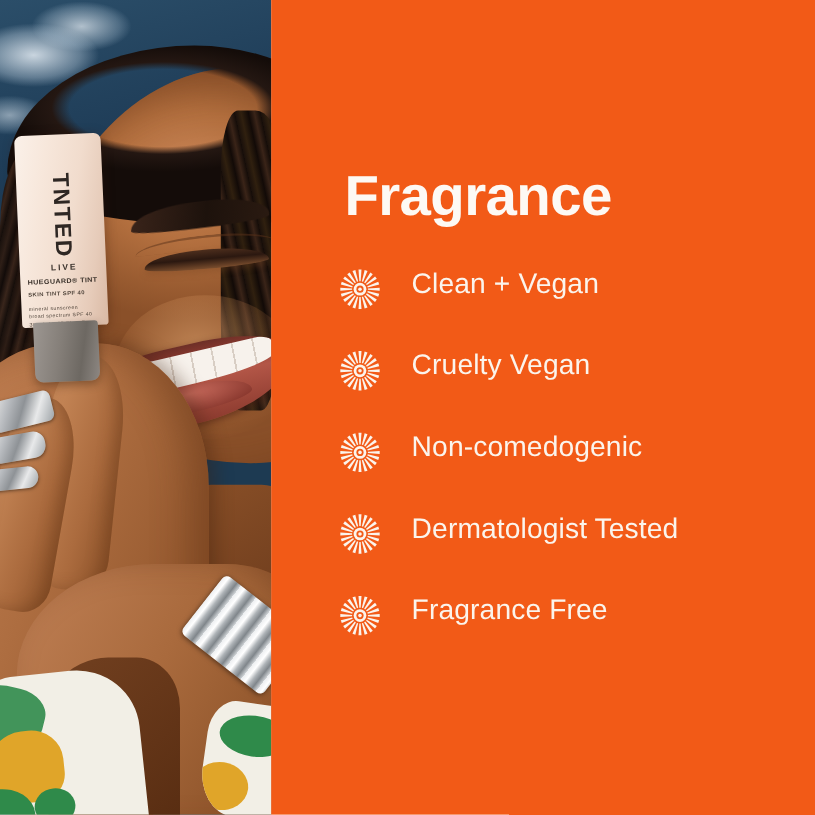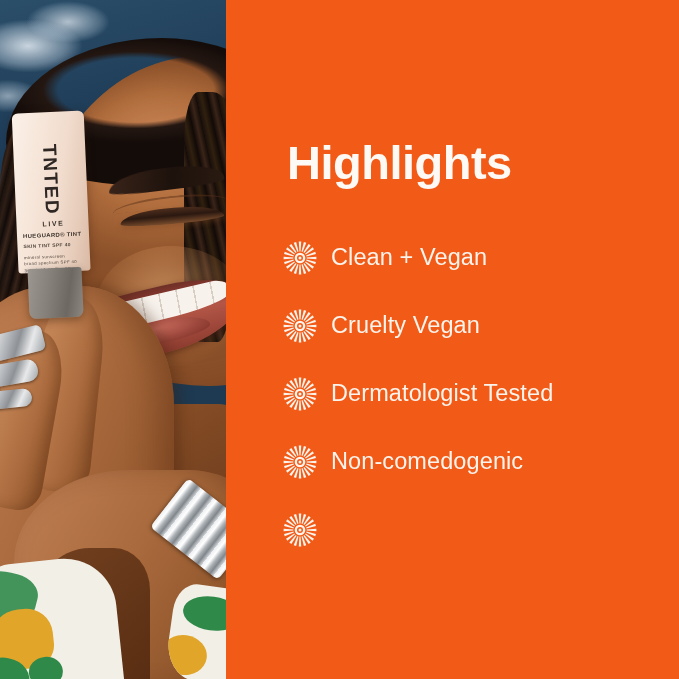--- a/index.html
+++ b/index.html
@@ -255,22 +255,22 @@
     line-height:1;
   }
   .list {
     position:absolute;
     left:57px; top:224px;
     width:380px;
     list-style:none;
   }
   .list-item {
     display:flex;
-    align-items:center;
     height:68px;
+    gap:12px;
   }
   .burst {
     flex:0 0 34px;
     width:34px; height:34px;
     position:relative;
     margin-right:14px;
   }
   .burst svg { display:block; width:34px; height:34px; }
   .item-label {
     font-size:23.5px;
@@ -337,21 +337,21 @@
         <div class="tube-line tl2">SKIN TINT SPF 40</div>
         <div class="tube-line tl3">mineral sunscreen</div>
         <div class="tube-line tl4">broad spectrum SPF 40</div>
         <div class="tube-line tl5">30 mL / 1.05 FL. OZ.</div>
       </div>
       <div class="tube-cap"></div>
     </div>
   </div>
 
   <div class="info-panel">
-    <h1 class="title">Highlights</h1>
+    <h1 class="title">Fragrance</h1>
 
     <ul class="list">
       <li class="list-item">
         <span class="burst">
             <svg viewBox="0 0 34 34">
               <path d="M17.55 10.40 L18.25 0.60 L15.75 0.60 L16.45 10.40 Z" fill="#fbf4ec"></path>
               <path d="M19.56 10.89 L23.26 1.79 L20.88 1.02 L18.52 10.55 Z" fill="#fbf4ec"></path>
               <path d="M21.32 11.98 L27.65 4.47 L25.63 3.00 L20.43 11.34 Z" fill="#fbf4ec"></path>
               <path d="M22.66 13.57 L31.00 8.37 L29.53 6.35 L22.02 12.68 Z" fill="#fbf4ec"></path>
               <path d="M23.45 15.48 L32.98 13.12 L32.21 10.74 L23.11 14.44 Z" fill="#fbf4ec"></path>
@@ -428,20 +428,50 @@
               <path d="M10.40 16.45 L0.60 15.75 L0.60 18.25 L10.40 17.55 Z" fill="#fbf4ec"></path>
               <path d="M10.89 14.44 L1.79 10.74 L1.02 13.12 L10.55 15.48 Z" fill="#fbf4ec"></path>
               <path d="M11.98 12.68 L4.47 6.35 L3.00 8.37 L11.34 13.57 Z" fill="#fbf4ec"></path>
               <path d="M13.57 11.34 L8.37 3.00 L6.35 4.47 L12.68 11.98 Z" fill="#fbf4ec"></path>
               <path d="M15.48 10.55 L13.12 1.02 L10.74 1.79 L14.44 10.89 Z" fill="#fbf4ec"></path>
               <circle cx="17" cy="17" r="5.3" fill="#fbf4ec"></circle>
               <circle cx="17" cy="17" r="3" fill="#f25a17"></circle>
               <circle cx="17" cy="17" r="1.5" fill="#fbf4ec"></circle>
             </svg>
           </span>
+        <span class="item-label">Non-comedogenic</span>
+      </li>
+      <li class="list-item">
+        <span class="burst">
+            <svg viewBox="0 0 34 34">
+              <path d="M17.55 10.40 L18.25 0.60 L15.75 0.60 L16.45 10.40 Z" fill="#fbf4ec"></path>
+              <path d="M19.56 10.89 L23.26 1.79 L20.88 1.02 L18.52 10.55 Z" fill="#fbf4ec"></path>
+              <path d="M21.32 11.98 L27.65 4.47 L25.63 3.00 L20.43 11.34 Z" fill="#fbf4ec"></path>
+              <path d="M22.66 13.57 L31.00 8.37 L29.53 6.35 L22.02 12.68 Z" fill="#fbf4ec"></path>
+              <path d="M23.45 15.48 L32.98 13.12 L32.21 10.74 L23.11 14.44 Z" fill="#fbf4ec"></path>
+              <path d="M23.60 17.55 L33.40 18.25 L33.40 15.75 L23.60 16.45 Z" fill="#fbf4ec"></path>
+              <path d="M23.11 19.56 L32.21 23.26 L32.98 20.88 L23.45 18.52 Z" fill="#fbf4ec"></path>
+              <path d="M22.02 21.32 L29.53 27.65 L31.00 25.63 L22.66 20.43 Z" fill="#fbf4ec"></path>
+              <path d="M20.43 22.66 L25.63 31.00 L27.65 29.53 L21.32 22.02 Z" fill="#fbf4ec"></path>
+              <path d="M18.52 23.45 L20.88 32.98 L23.26 32.21 L19.56 23.11 Z" fill="#fbf4ec"></path>
+              <path d="M16.45 23.60 L15.75 33.40 L18.25 33.40 L17.55 23.60 Z" fill="#fbf4ec"></path>
+              <path d="M14.44 23.11 L10.74 32.21 L13.12 32.98 L15.48 23.45 Z" fill="#fbf4ec"></path>
+              <path d="M12.68 22.02 L6.35 29.53 L8.37 31.00 L13.57 22.66 Z" fill="#fbf4ec"></path>
+              <path d="M11.34 20.43 L3.00 25.63 L4.47 27.65 L11.98 21.32 Z" fill="#fbf4ec"></path>
+              <path d="M10.55 18.52 L1.02 20.88 L1.79 23.26 L10.89 19.56 Z" fill="#fbf4ec"></path>
+              <path d="M10.40 16.45 L0.60 15.75 L0.60 18.25 L10.40 17.55 Z" fill="#fbf4ec"></path>
+              <path d="M10.89 14.44 L1.79 10.74 L1.02 13.12 L10.55 15.48 Z" fill="#fbf4ec"></path>
+              <path d="M11.98 12.68 L4.47 6.35 L3.00 8.37 L11.34 13.57 Z" fill="#fbf4ec"></path>
+              <path d="M13.57 11.34 L8.37 3.00 L6.35 4.47 L12.68 11.98 Z" fill="#fbf4ec"></path>
+              <path d="M15.48 10.55 L13.12 1.02 L10.74 1.79 L14.44 10.89 Z" fill="#fbf4ec"></path>
+              <circle cx="17" cy="17" r="5.3" fill="#fbf4ec"></circle>
+              <circle cx="17" cy="17" r="3" fill="#f25a17"></circle>
+              <circle cx="17" cy="17" r="1.5" fill="#fbf4ec"></circle>
+            </svg>
+          </span>
         <span class="item-label">Dermatologist Tested</span>
       </li>
       <li class="list-item">
         <span class="burst">
             <svg viewBox="0 0 34 34">
               <path d="M17.55 10.40 L18.25 0.60 L15.75 0.60 L16.45 10.40 Z" fill="#fbf4ec"></path>
               <path d="M19.56 10.89 L23.26 1.79 L20.88 1.02 L18.52 10.55 Z" fill="#fbf4ec"></path>
               <path d="M21.32 11.98 L27.65 4.47 L25.63 3.00 L20.43 11.34 Z" fill="#fbf4ec"></path>
               <path d="M22.66 13.57 L31.00 8.37 L29.53 6.35 L22.02 12.68 Z" fill="#fbf4ec"></path>
               <path d="M23.45 15.48 L32.98 13.12 L32.21 10.74 L23.11 14.44 Z" fill="#fbf4ec"></path>
@@ -458,46 +488,17 @@
               <path d="M10.40 16.45 L0.60 15.75 L0.60 18.25 L10.40 17.55 Z" fill="#fbf4ec"></path>
               <path d="M10.89 14.44 L1.79 10.74 L1.02 13.12 L10.55 15.48 Z" fill="#fbf4ec"></path>
               <path d="M11.98 12.68 L4.47 6.35 L3.00 8.37 L11.34 13.57 Z" fill="#fbf4ec"></path>
               <path d="M13.57 11.34 L8.37 3.00 L6.35 4.47 L12.68 11.98 Z" fill="#fbf4ec"></path>
               <path d="M15.48 10.55 L13.12 1.02 L10.74 1.79 L14.44 10.89 Z" fill="#fbf4ec"></path>
               <circle cx="17" cy="17" r="5.3" fill="#fbf4ec"></circle>
               <circle cx="17" cy="17" r="3" fill="#f25a17"></circle>
               <circle cx="17" cy="17" r="1.5" fill="#fbf4ec"></circle>
             </svg>
           </span>
-        <span class="item-label">Non-comedogenic</span>
-      </li>
-      <li class="list-item">
-        <span class="burst">
-            <svg viewBox="0 0 34 34">
-              <path d="M17.55 10.40 L18.25 0.60 L15.75 0.60 L16.45 10.40 Z" fill="#fbf4ec"></path>
-              <path d="M19.56 10.89 L23.26 1.79 L20.88 1.02 L18.52 10.55 Z" fill="#fbf4ec"></path>
-              <path d="M21.32 11.98 L27.65 4.47 L25.63 3.00 L20.43 11.34 Z" fill="#fbf4ec"></path>
-              <path d="M22.66 13.57 L31.00 8.37 L29.53 6.35 L22.02 12.68 Z" fill="#fbf4ec"></path>
-              <path d="M23.45 15.48 L32.98 13.12 L32.21 10.74 L23.11 14.44 Z" fill="#fbf4ec"></path>
-              <path d="M23.60 17.55 L33.40 18.25 L33.40 15.75 L23.60 16.45 Z" fill="#fbf4ec"></path>
-              <path d="M23.11 19.56 L32.21 23.26 L32.98 20.88 L23.45 18.52 Z" fill="#fbf4ec"></path>
-              <path d="M22.02 21.32 L29.53 27.65 L31.00 25.63 L22.66 20.43 Z" fill="#fbf4ec"></path>
-              <path d="M20.43 22.66 L25.63 31.00 L27.65 29.53 L21.32 22.02 Z" fill="#fbf4ec"></path>
-              <path d="M18.52 23.45 L20.88 32.98 L23.26 32.21 L19.56 23.11 Z" fill="#fbf4ec"></path>
-              <path d="M16.45 23.60 L15.75 33.40 L18.25 33.40 L17.55 23.60 Z" fill="#fbf4ec"></path>
-              <path d="M14.44 23.11 L10.74 32.21 L13.12 32.98 L15.48 23.45 Z" fill="#fbf4ec"></path>
-              <path d="M12.68 22.02 L6.35 29.53 L8.37 31.00 L13.57 22.66 Z" fill="#fbf4ec"></path>
-              <path d="M11.34 20.43 L3.00 25.63 L4.47 27.65 L11.98 21.32 Z" fill="#fbf4ec"></path>
-              <path d="M10.55 18.52 L1.02 20.88 L1.79 23.26 L10.89 19.56 Z" fill="#fbf4ec"></path>
-              <path d="M10.40 16.45 L0.60 15.75 L0.60 18.25 L10.40 17.55 Z" fill="#fbf4ec"></path>
-              <path d="M10.89 14.44 L1.79 10.74 L1.02 13.12 L10.55 15.48 Z" fill="#fbf4ec"></path>
-              <path d="M11.98 12.68 L4.47 6.35 L3.00 8.37 L11.34 13.57 Z" fill="#fbf4ec"></path>
-              <path d="M13.57 11.34 L8.37 3.00 L6.35 4.47 L12.68 11.98 Z" fill="#fbf4ec"></path>
-              <path d="M15.48 10.55 L13.12 1.02 L10.74 1.79 L14.44 10.89 Z" fill="#fbf4ec"></path>
-              <circle cx="17" cy="17" r="5.3" fill="#fbf4ec"></circle>
-              <circle cx="17" cy="17" r="3" fill="#f25a17"></circle>
-              <circle cx="17" cy="17" r="1.5" fill="#fbf4ec"></circle>
-            </svg>
-          </span>
+        <span class="item-label">Fragrance Free</span>
       </li>
     </ul>
   </div>
 </div>
 
 </body></html>

